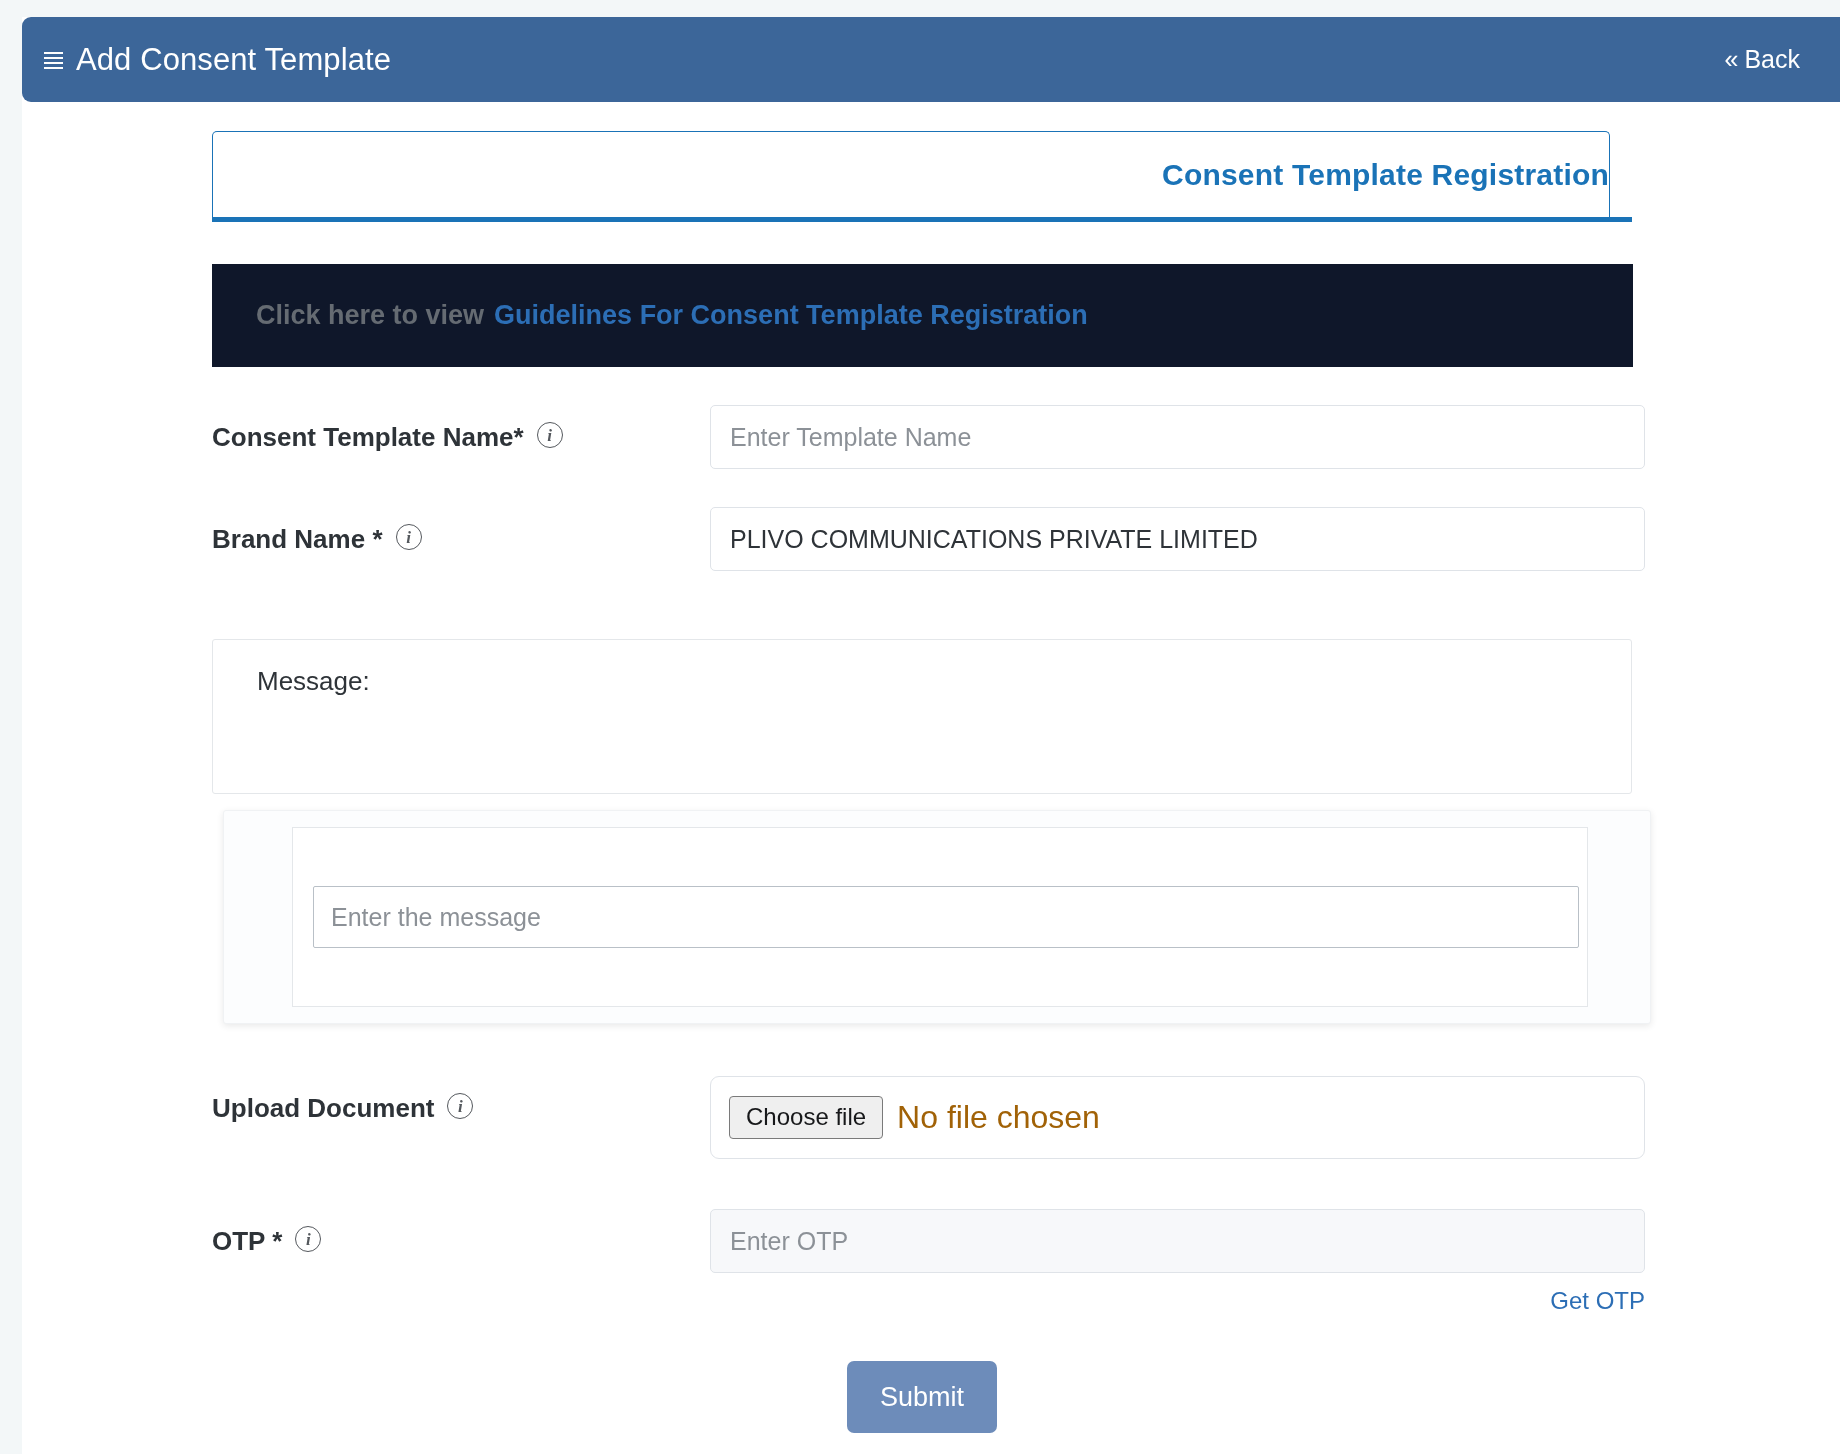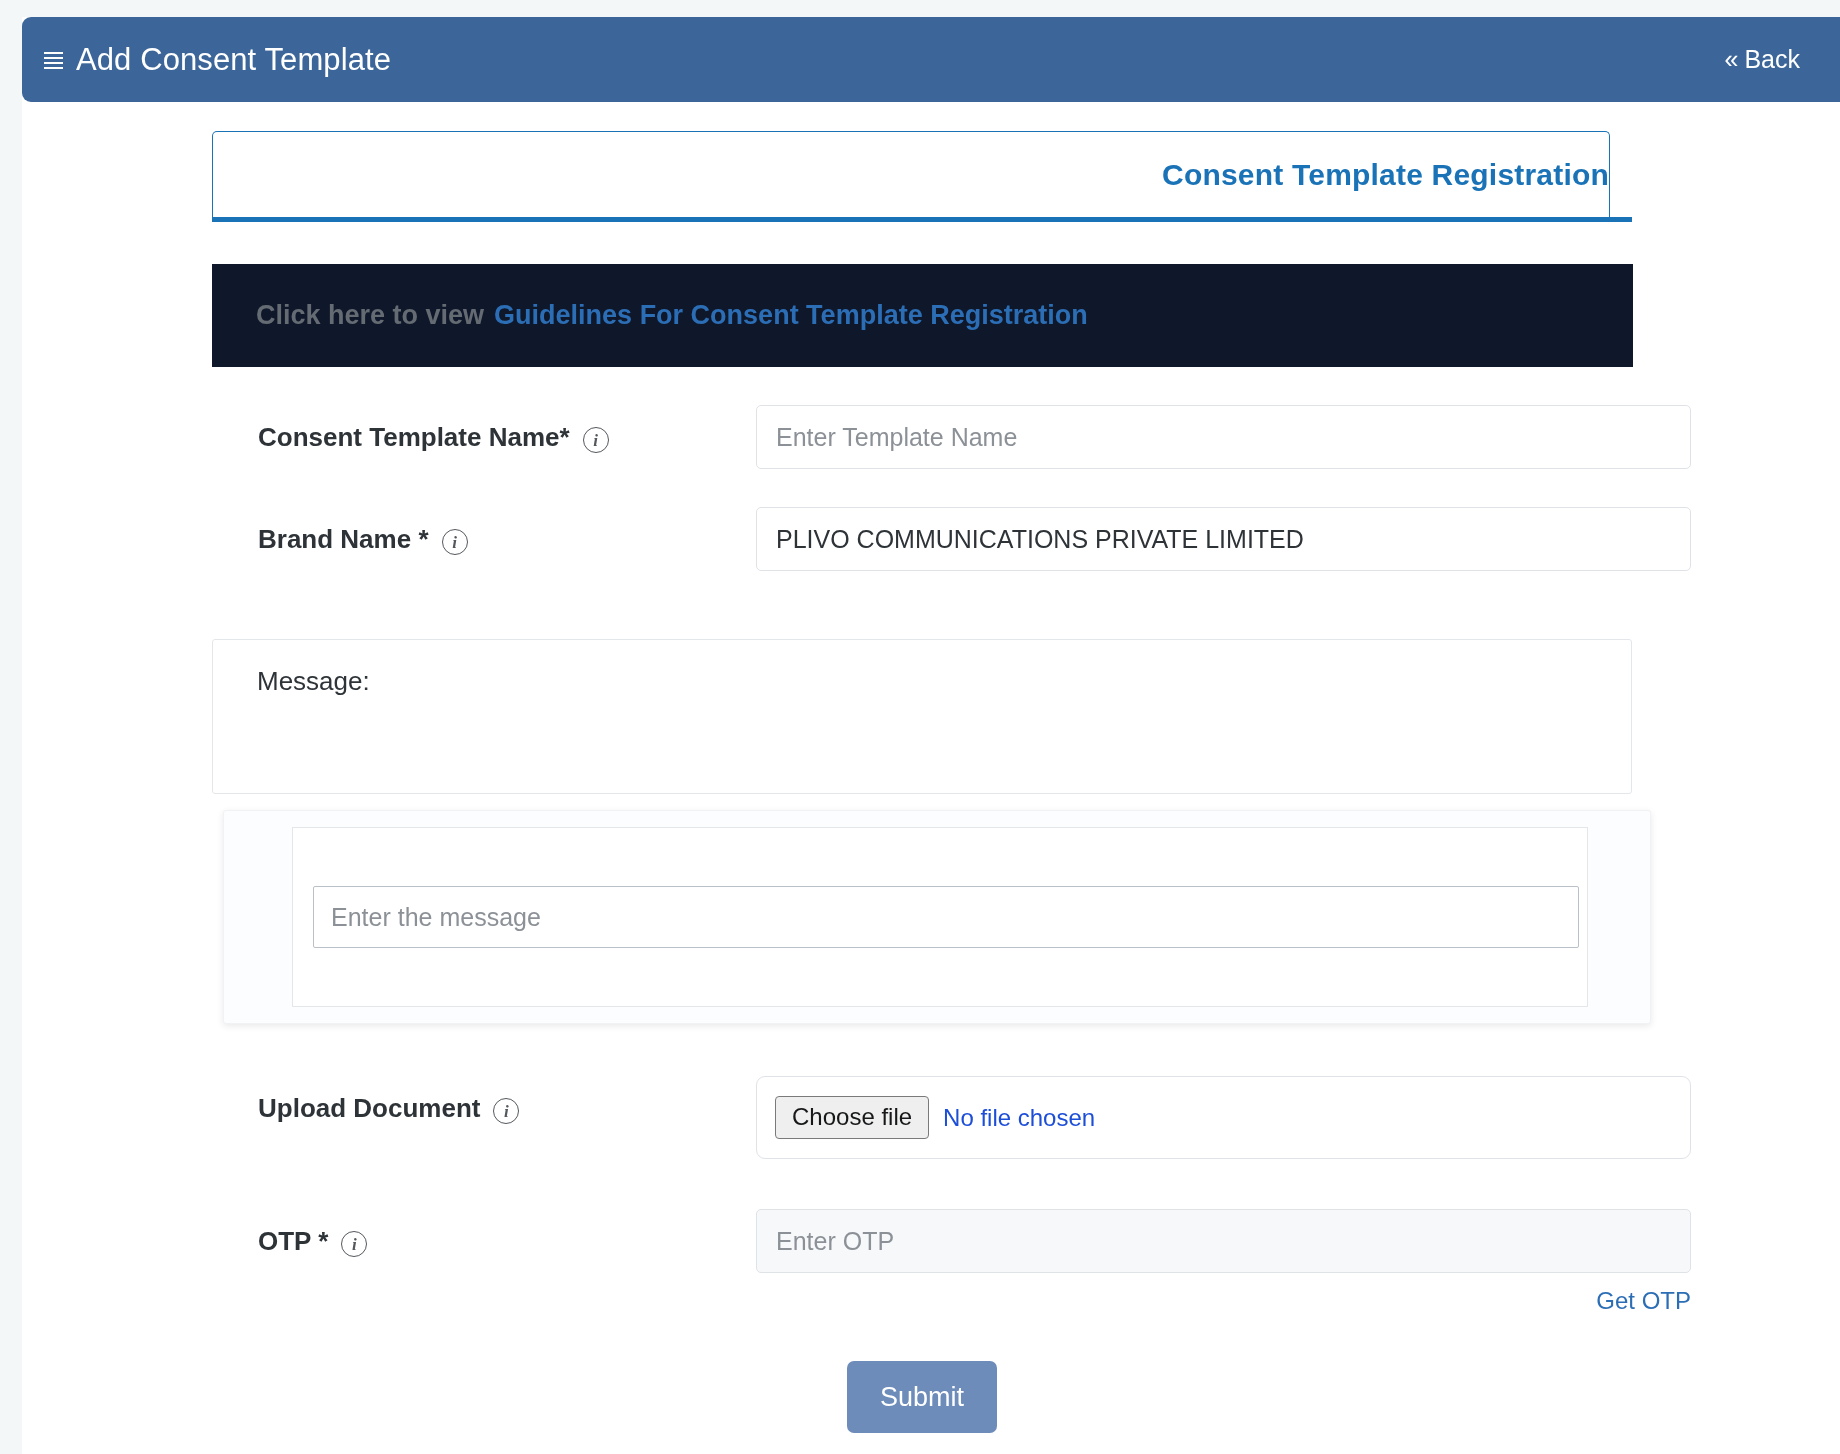--- a/index.html
+++ b/index.html
@@ -153,24 +153,23 @@
     align-items: flex-start;
     margin-top: 38px;
   }
   .form-label {
     width: 498px;
     flex: 0 0 498px;
     font-size: 26px;
     font-weight: bold;
     color: #2e3338;
     display: flex;
-    align-items: flex-end;
+    align-items: flex-start;
     padding-top: 17px;
     box-sizing: border-box;
-    margin-left: 46px;
   }
   .info-icon {
     display: inline-flex;
     align-items: center;
     justify-content: center;
     width: 24px;
     height: 24px;
     border: 1.6px solid #54585d;
     border-radius: 50%;
     margin-left: 13px;
@@ -279,22 +278,22 @@
     font-size: 24px;
     color: #17181a;
     background: #efefef;
     border: 1px solid #7a7a7a;
     border-radius: 4px;
     padding: 7px 16px;
     cursor: pointer;
     line-height: 1.1;
   }
   .file-status {
-    font-size: 24px;
-    color: #1d4ed8;
+    font-size: 32px;
+    color: #a16207;
   }
 
   
   .get-otp-wrap {
     width: 935px;
     display: flex;
     justify-content: flex-end;
     margin-top: 14px;
   }
   .get-otp-link {

